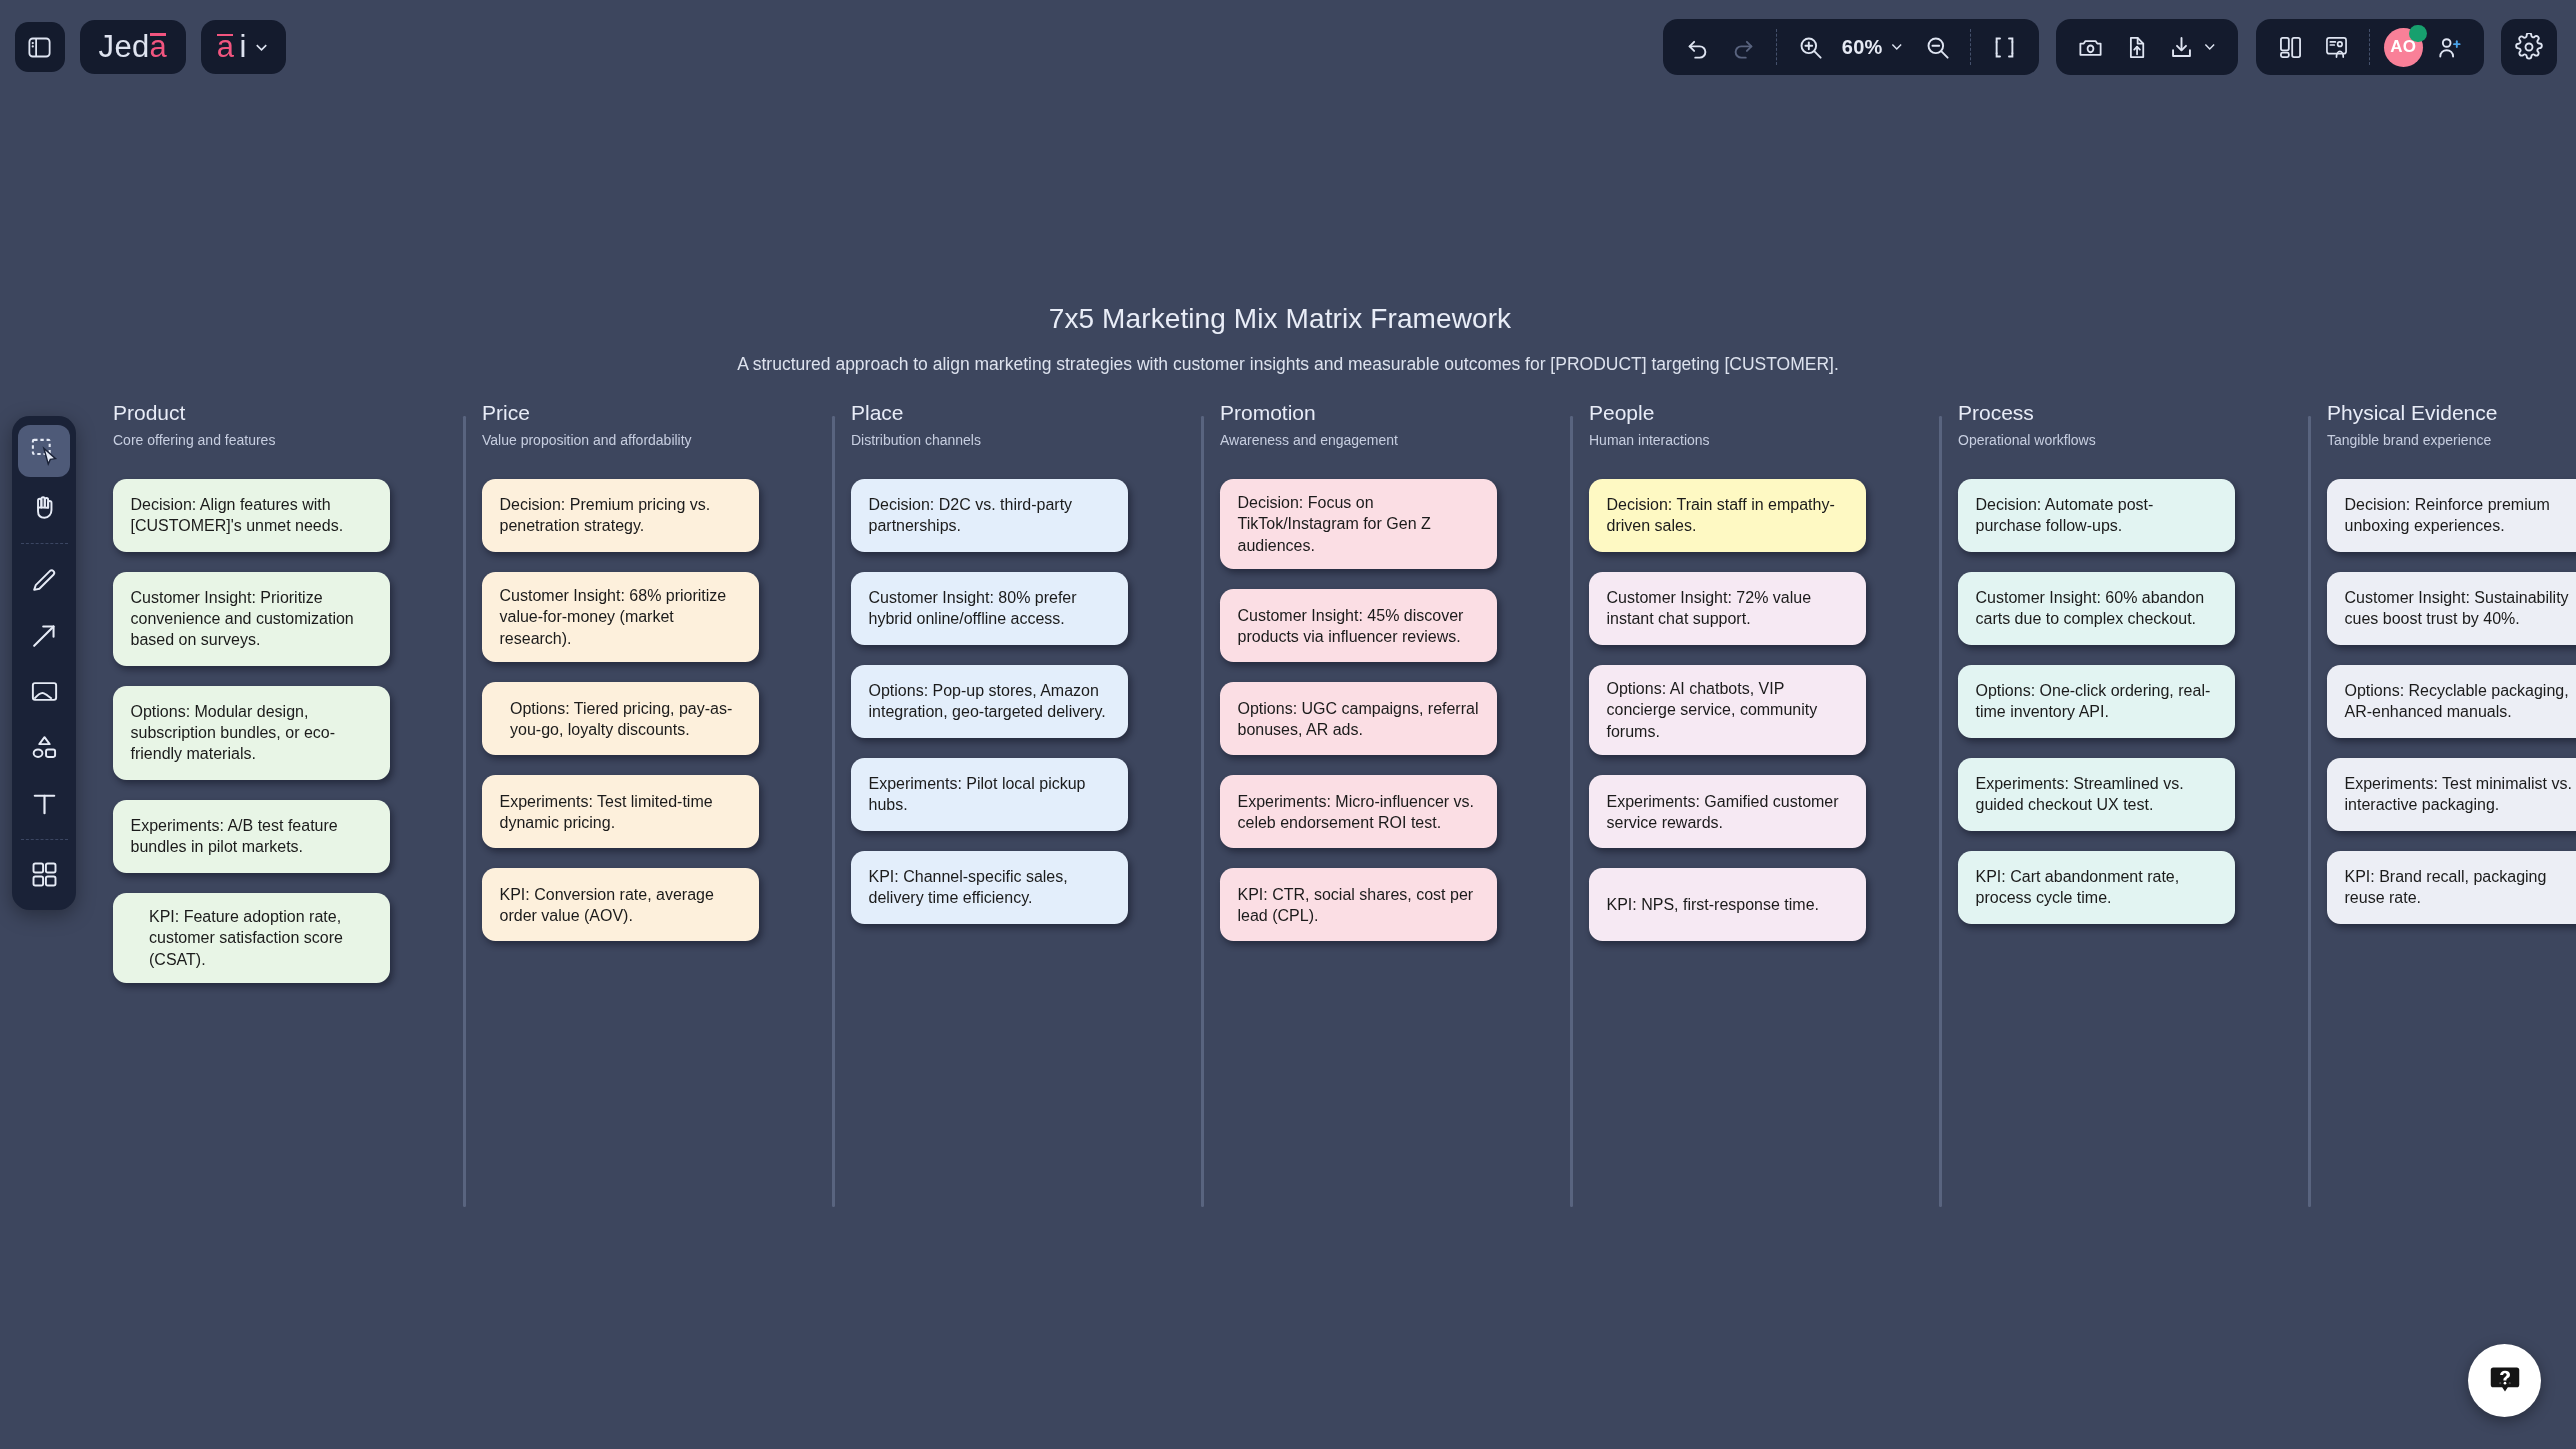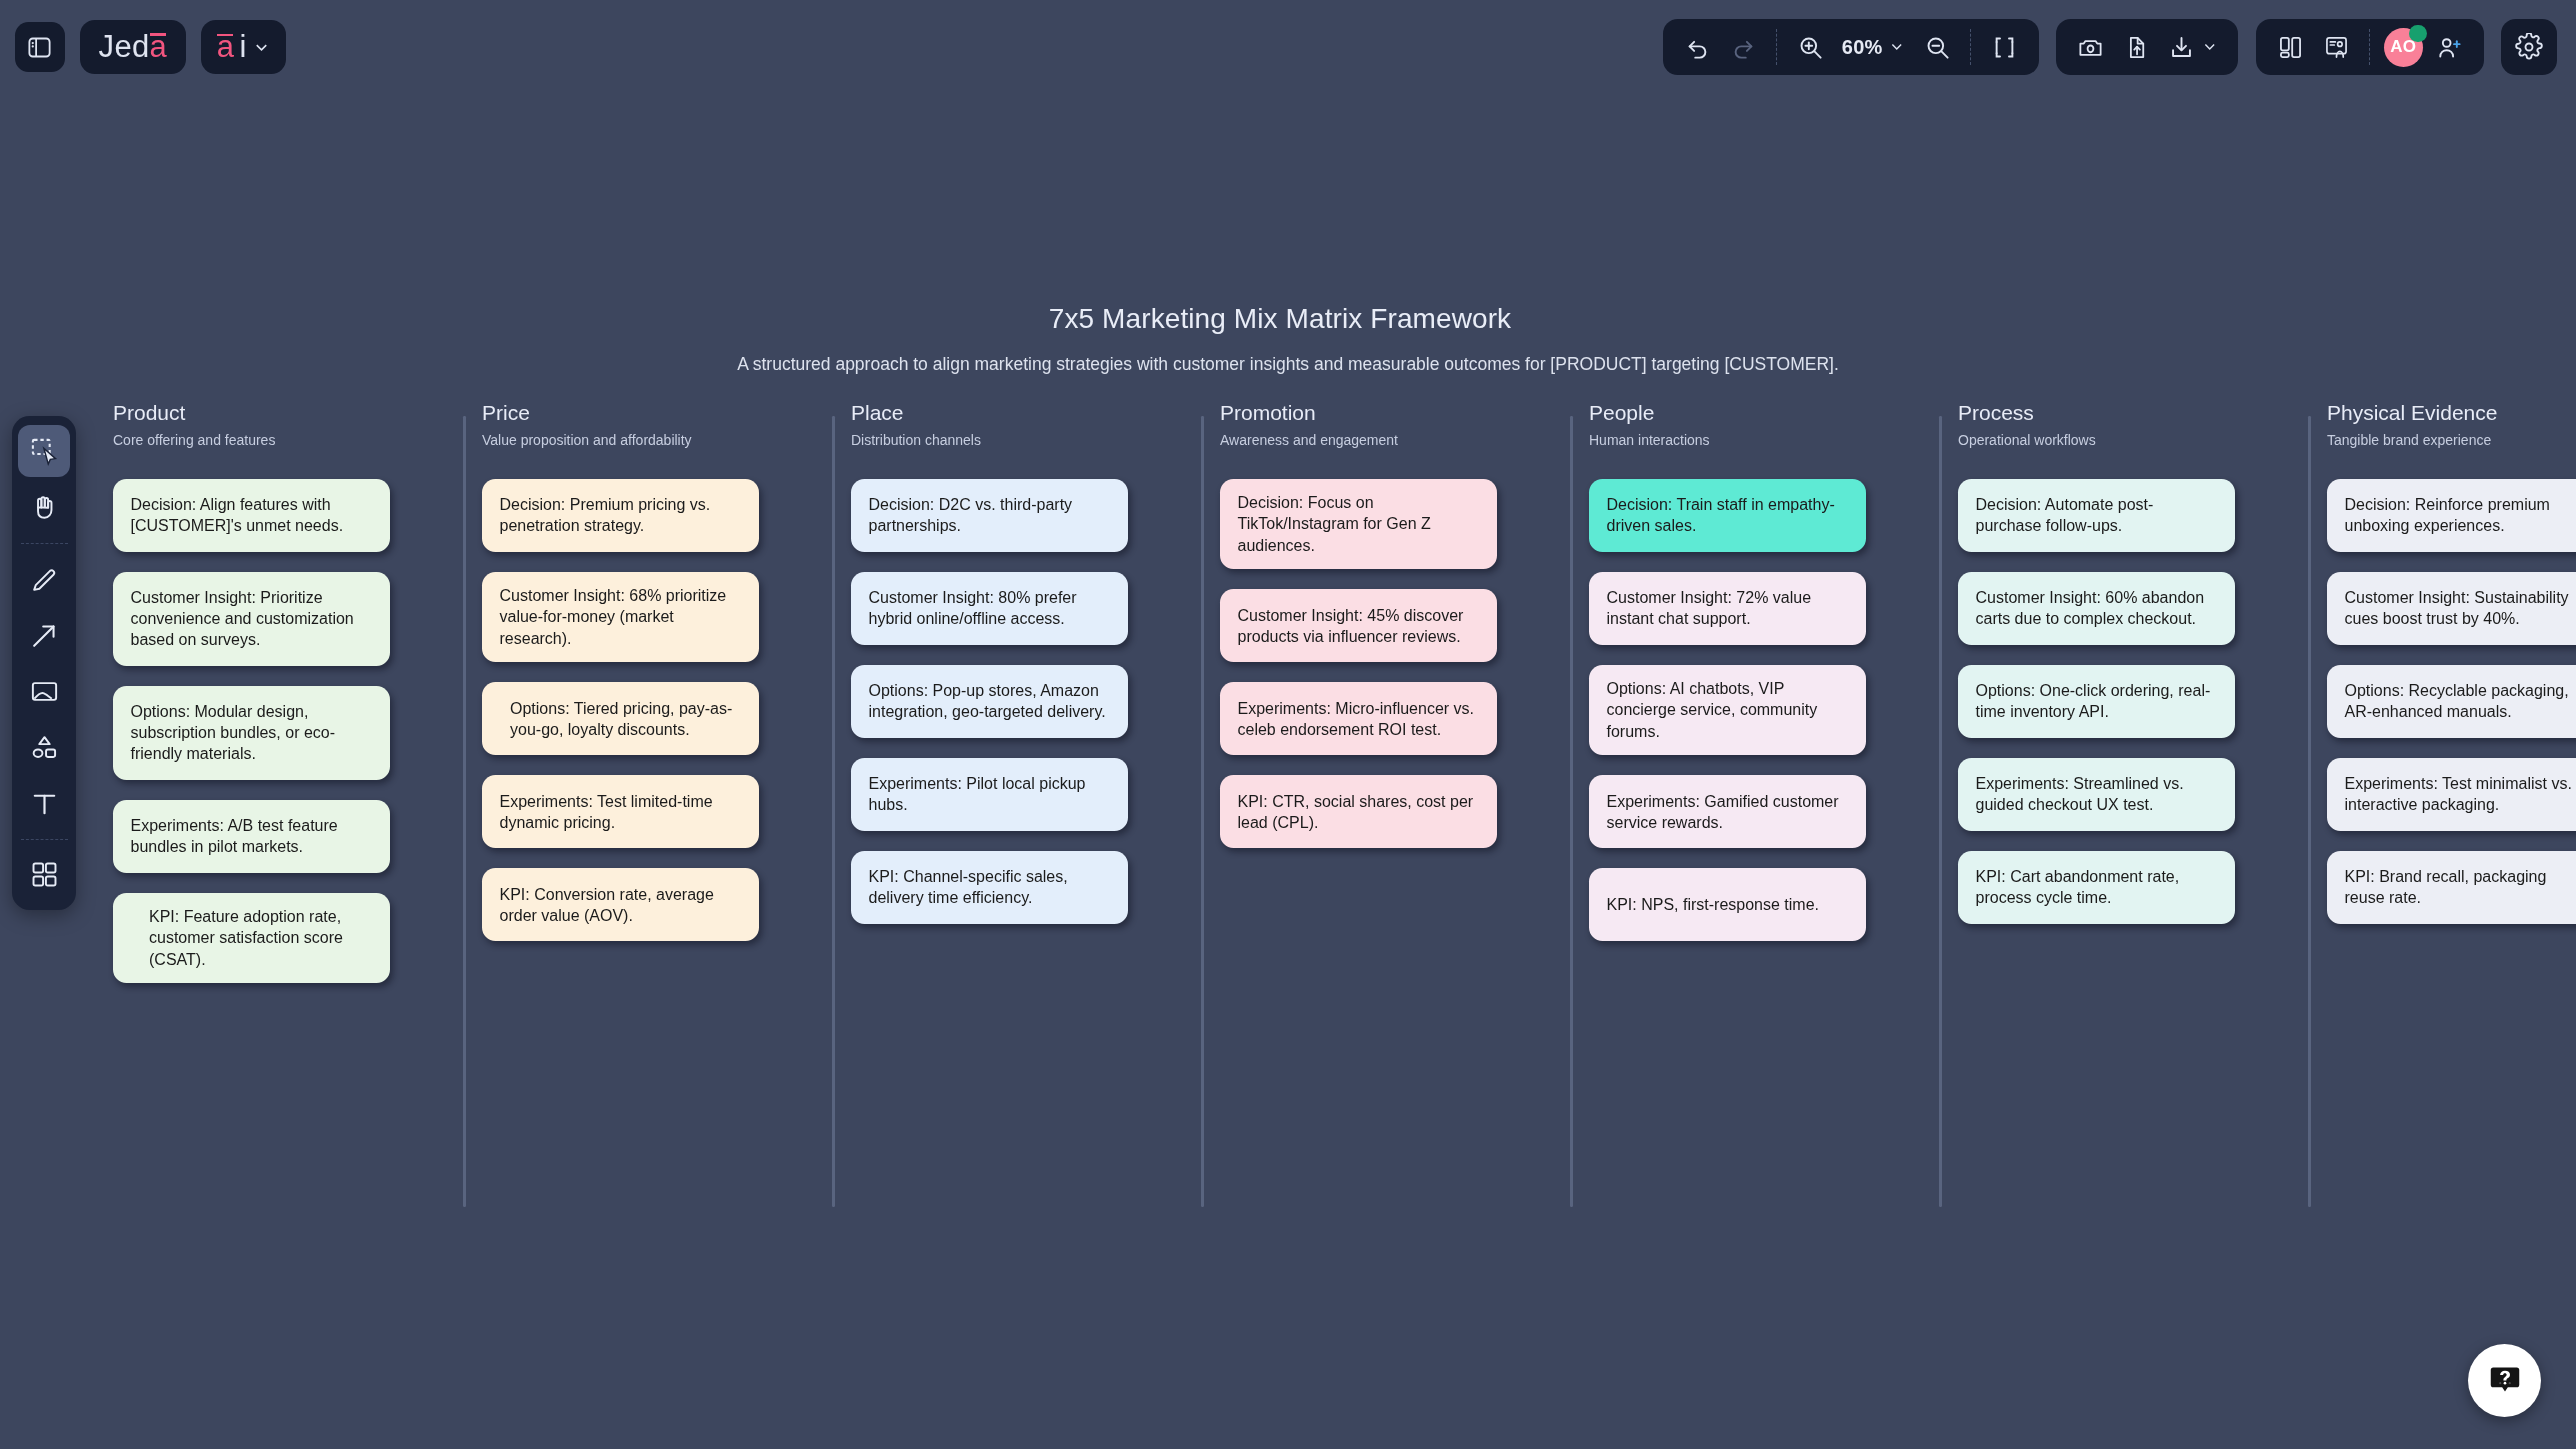--- a/index.html
+++ b/index.html
@@ -385,32 +385,33 @@
       </div>
       <div class="col">
         <div class="col-divider"></div>
         <div class="col-head">
           <div class="col-title">Promotion</div>
           <div class="col-sub">Awareness and engagement</div>
         </div>
         <div class="cards" style="margin-left: 19px;">
           <div class="card h2" style="background: rgb(251, 222, 228);">Decision: Focus on TikTok/Instagram for Gen Z audiences.</div>
           <div class="card h2" style="background: rgb(251, 222, 228);">Customer Insight: 45% discover products via influencer reviews.</div>
+          <div class="card h2" style="background: rgb(251, 222, 228);">Options: UGC campaigns, referral bonuses, AR ads.</div>
           <div class="card h2" style="background: rgb(251, 222, 228);">Experiments: Micro-influencer vs. celeb endorsement ROI test.</div>
           <div class="card h2" style="background: rgb(251, 222, 228);">KPI: CTR, social shares, cost per lead (CPL).</div>
         </div>
       </div>
       <div class="col">
         <div class="col-divider"></div>
         <div class="col-head">
           <div class="col-title">People</div>
           <div class="col-sub">Human interactions</div>
         </div>
         <div class="cards" style="margin-left: 19px;">
-          <div class="card h2" style="background: #5eead4;">Decision: Train staff in empathy-driven sales.</div>
+          <div class="card h2" style="background: #fef9c3;">Decision: Train staff in empathy-driven sales.</div>
           <div class="card h2" style="background: rgb(246, 233, 243);">Customer Insight: 72% value instant chat support.</div>
           <div class="card h2" style="background: rgb(246, 233, 243);">Options: AI chatbots, VIP concierge service, community forums.</div>
           <div class="card h2" style="background: rgb(246, 233, 243);">Experiments: Gamified customer service rewards.</div>
           <div class="card h2" style="background: rgb(246, 233, 243);">KPI: NPS, first-response time.</div>
         </div>
       </div>
       <div class="col">
         <div class="col-divider"></div>
         <div class="col-head">
           <div class="col-title">Process</div>

